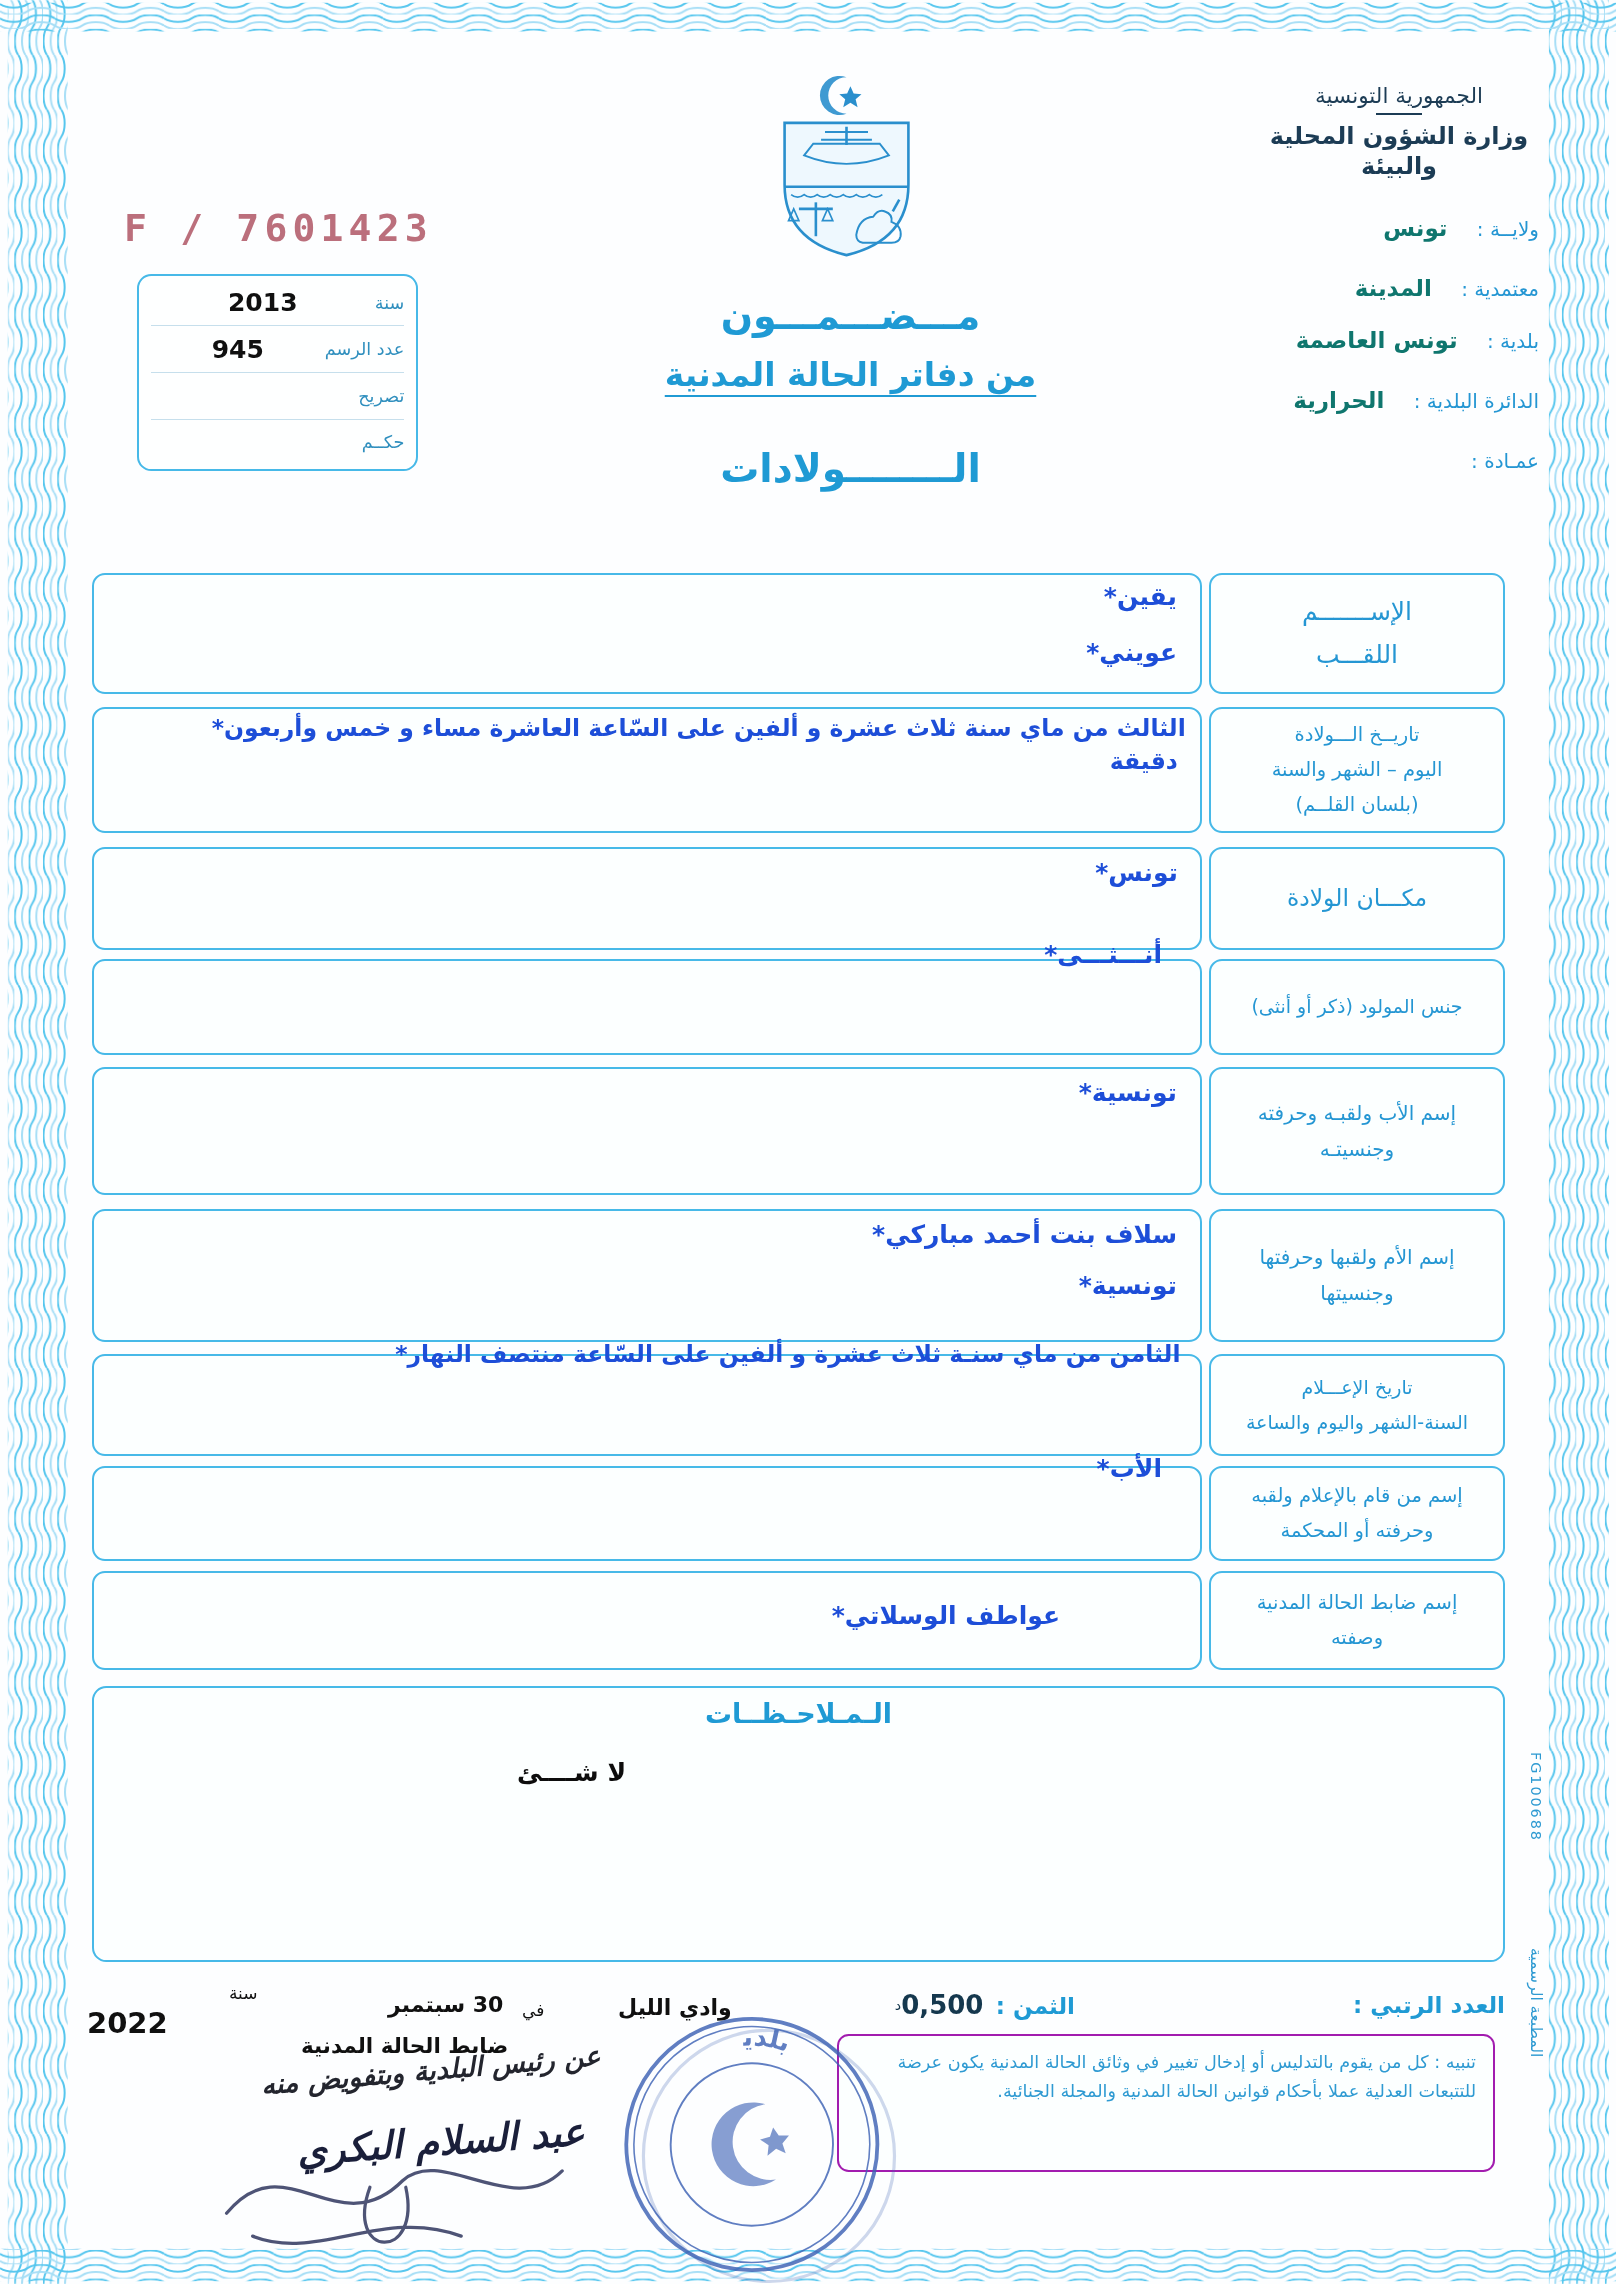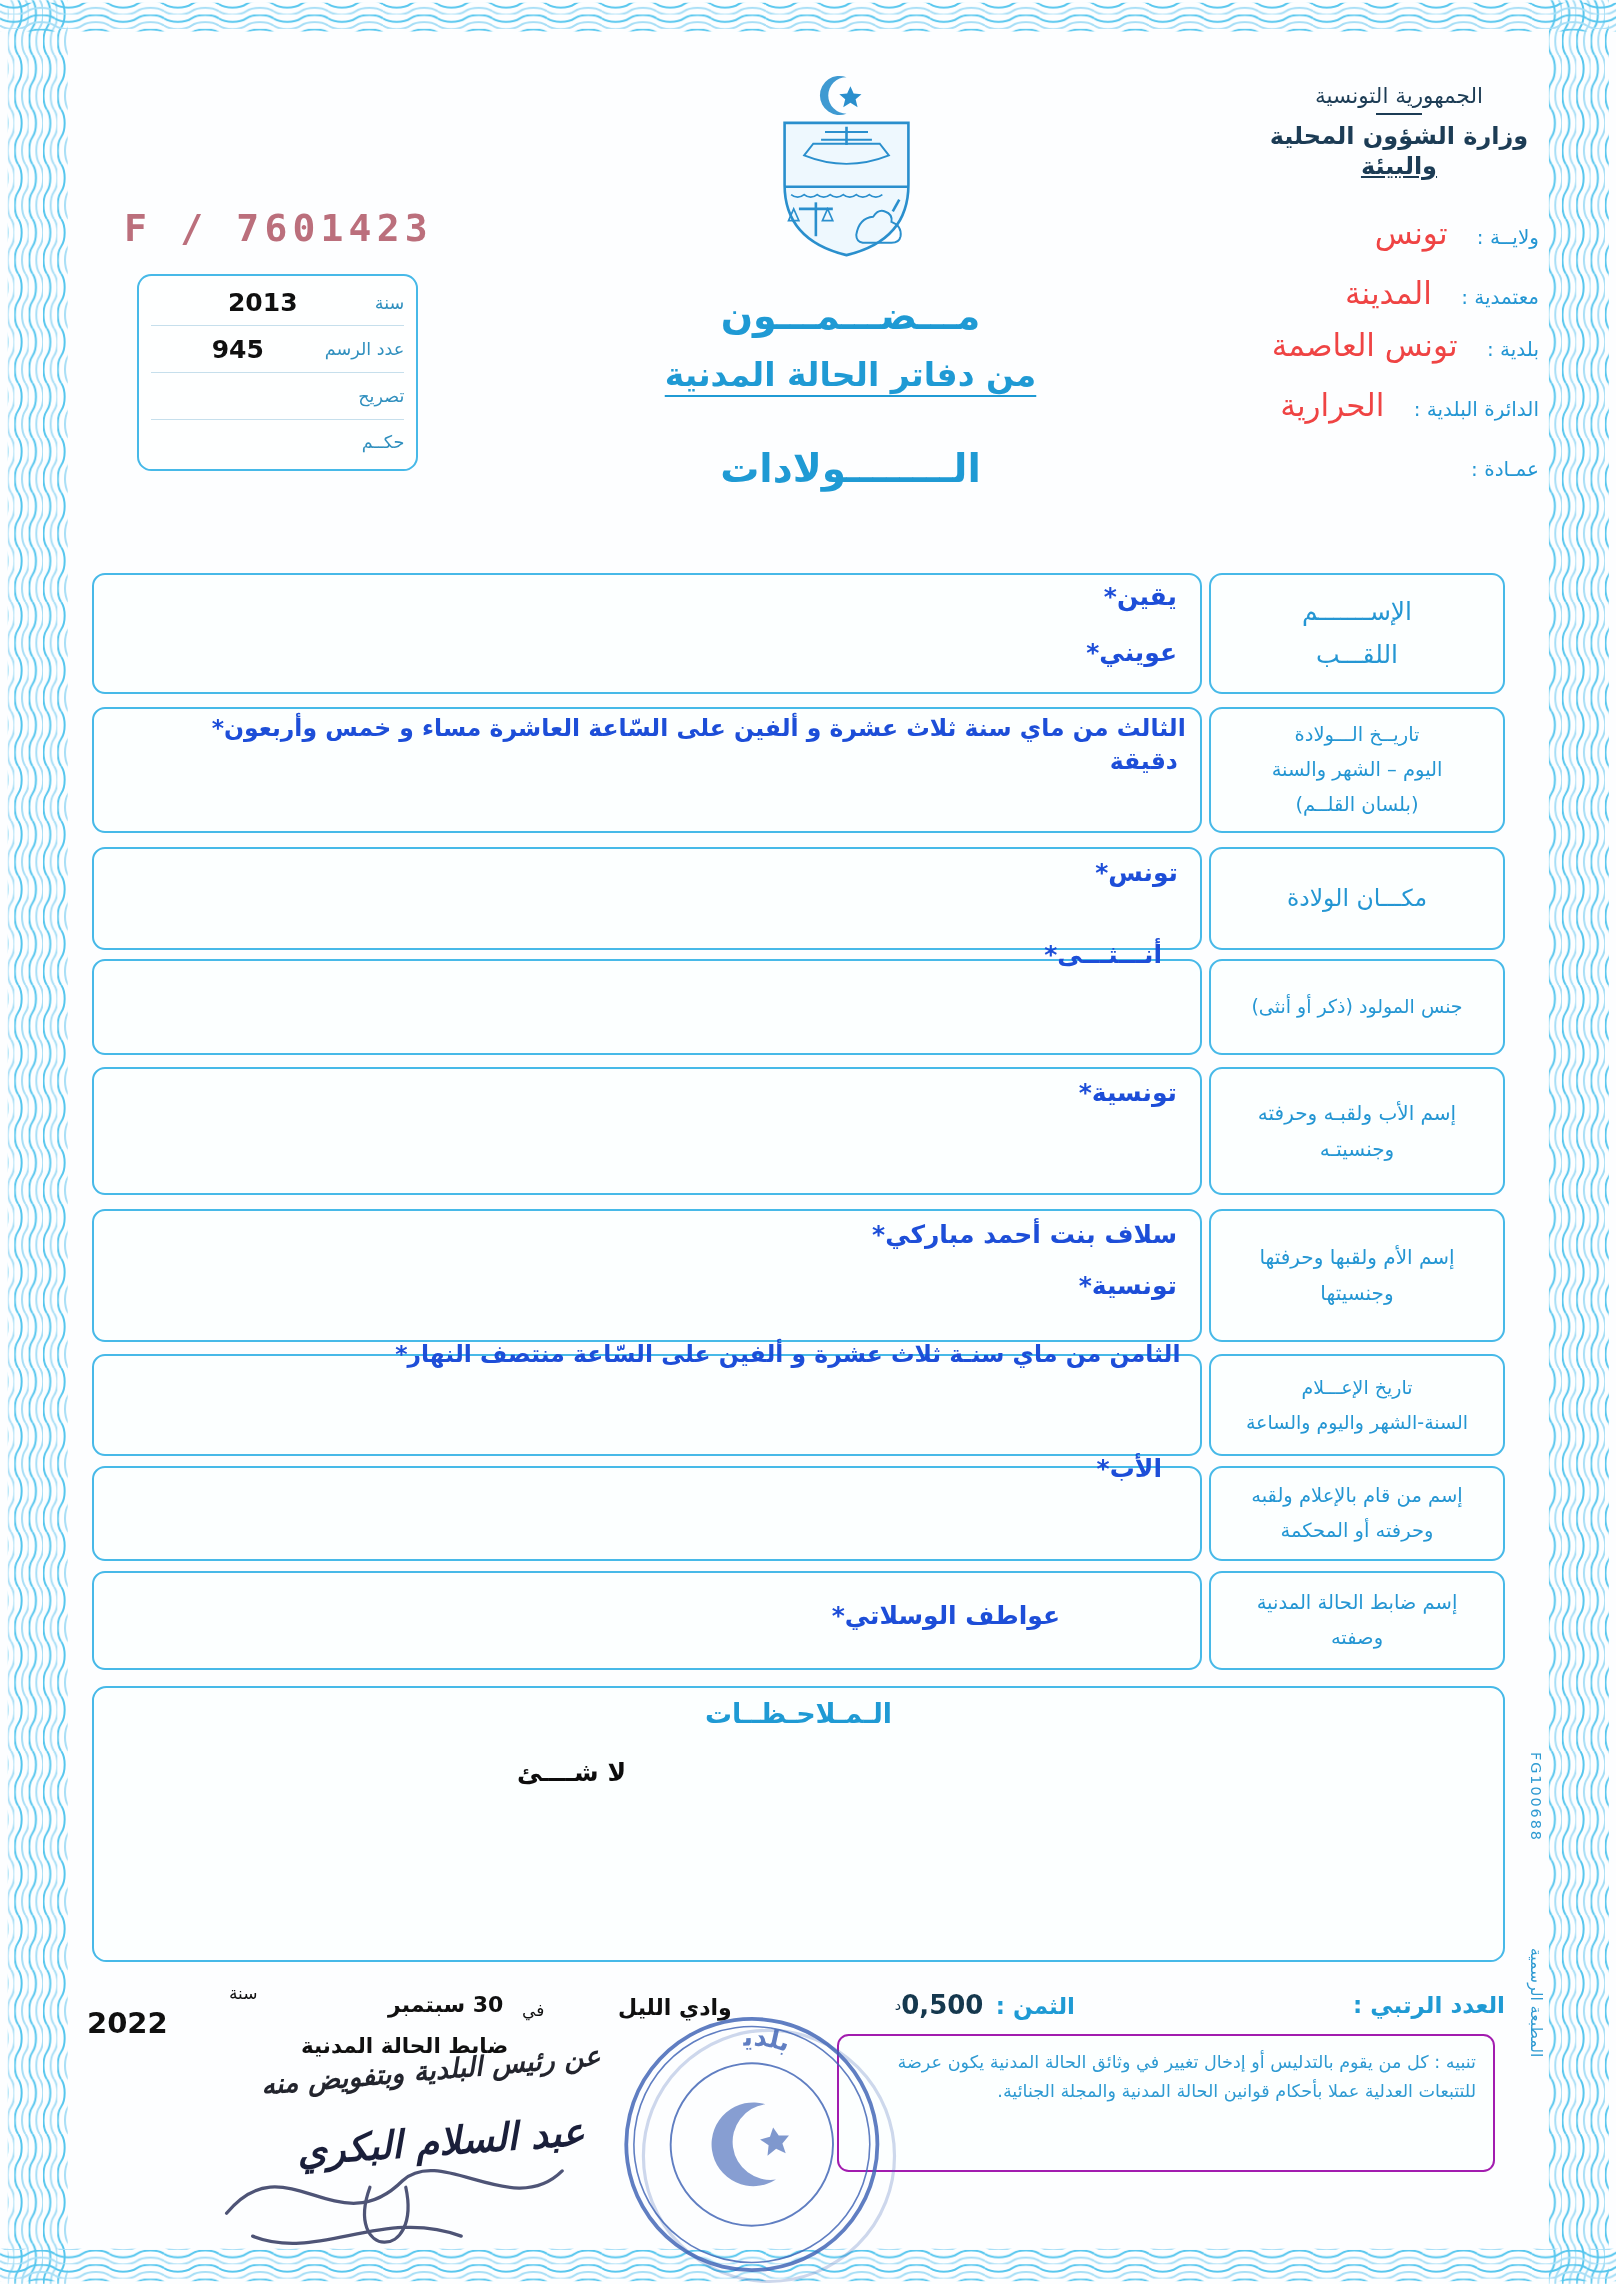--- a/index.html
+++ b/index.html
@@ -29,26 +29,26 @@
   .regrow { flex:1; display:flex; align-items:center; border-bottom:1.3px solid #c6dfec; }
   .regrow:last-child { border-bottom:none; }
   .reglabel { color:#2f8fbe; font-size:17.6px; order:0; }
   .regval { font-size:25px; font-weight:bold; color:#101010; margin:0 auto; }
 
   
   .ministry { position:absolute; right:77px; top:83px; width:280px; text-align:center; color:#1c3c55; }
   .ministry .m1 { font-size:21.5px; }
   .ministry .orn { width:46px; height:0; border-bottom:2px solid #1c3c55; margin:5.2px auto 6.5px auto; }
   .ministry .m2 { font-size:24px; font-weight:bold; }
-  .ministry .m3 { font-size:24px; font-weight:bold; margin-top:2.6px;text-decoration:underline; }
+  .ministry .m3 { font-size:24px; font-weight:bold; margin-top:2.6px; }
 
   
   .adminrow { position:absolute; right:77px; white-space:nowrap; }
   .alabel { color:#2496d3; font-size:20px; }
-  .avalue { color:#ef4444; font-size:31px; font-weight:normal; margin-left:13px; margin-right:26px; }
+  .avalue { color:#0f766e; font-size:23px; font-weight:bold; margin-left:13px; margin-right:26px; }
 
   
   .titleblock { position:absolute; left:606px; top:294px; width:489px; text-align:center; color:#1f9ad4; }
   .t1 { font-size:38px; font-weight:bold; }
   .t2 { font-size:33px; font-weight:bold; margin-top:17px; text-decoration:underline; text-underline-offset:9px; text-decoration-thickness:2px; }
   .t3 { font-size:39px; font-weight:bold; margin-top:52px; }
 
   
   .fieldlabel {
     position:absolute; right:111px; width:296px;

